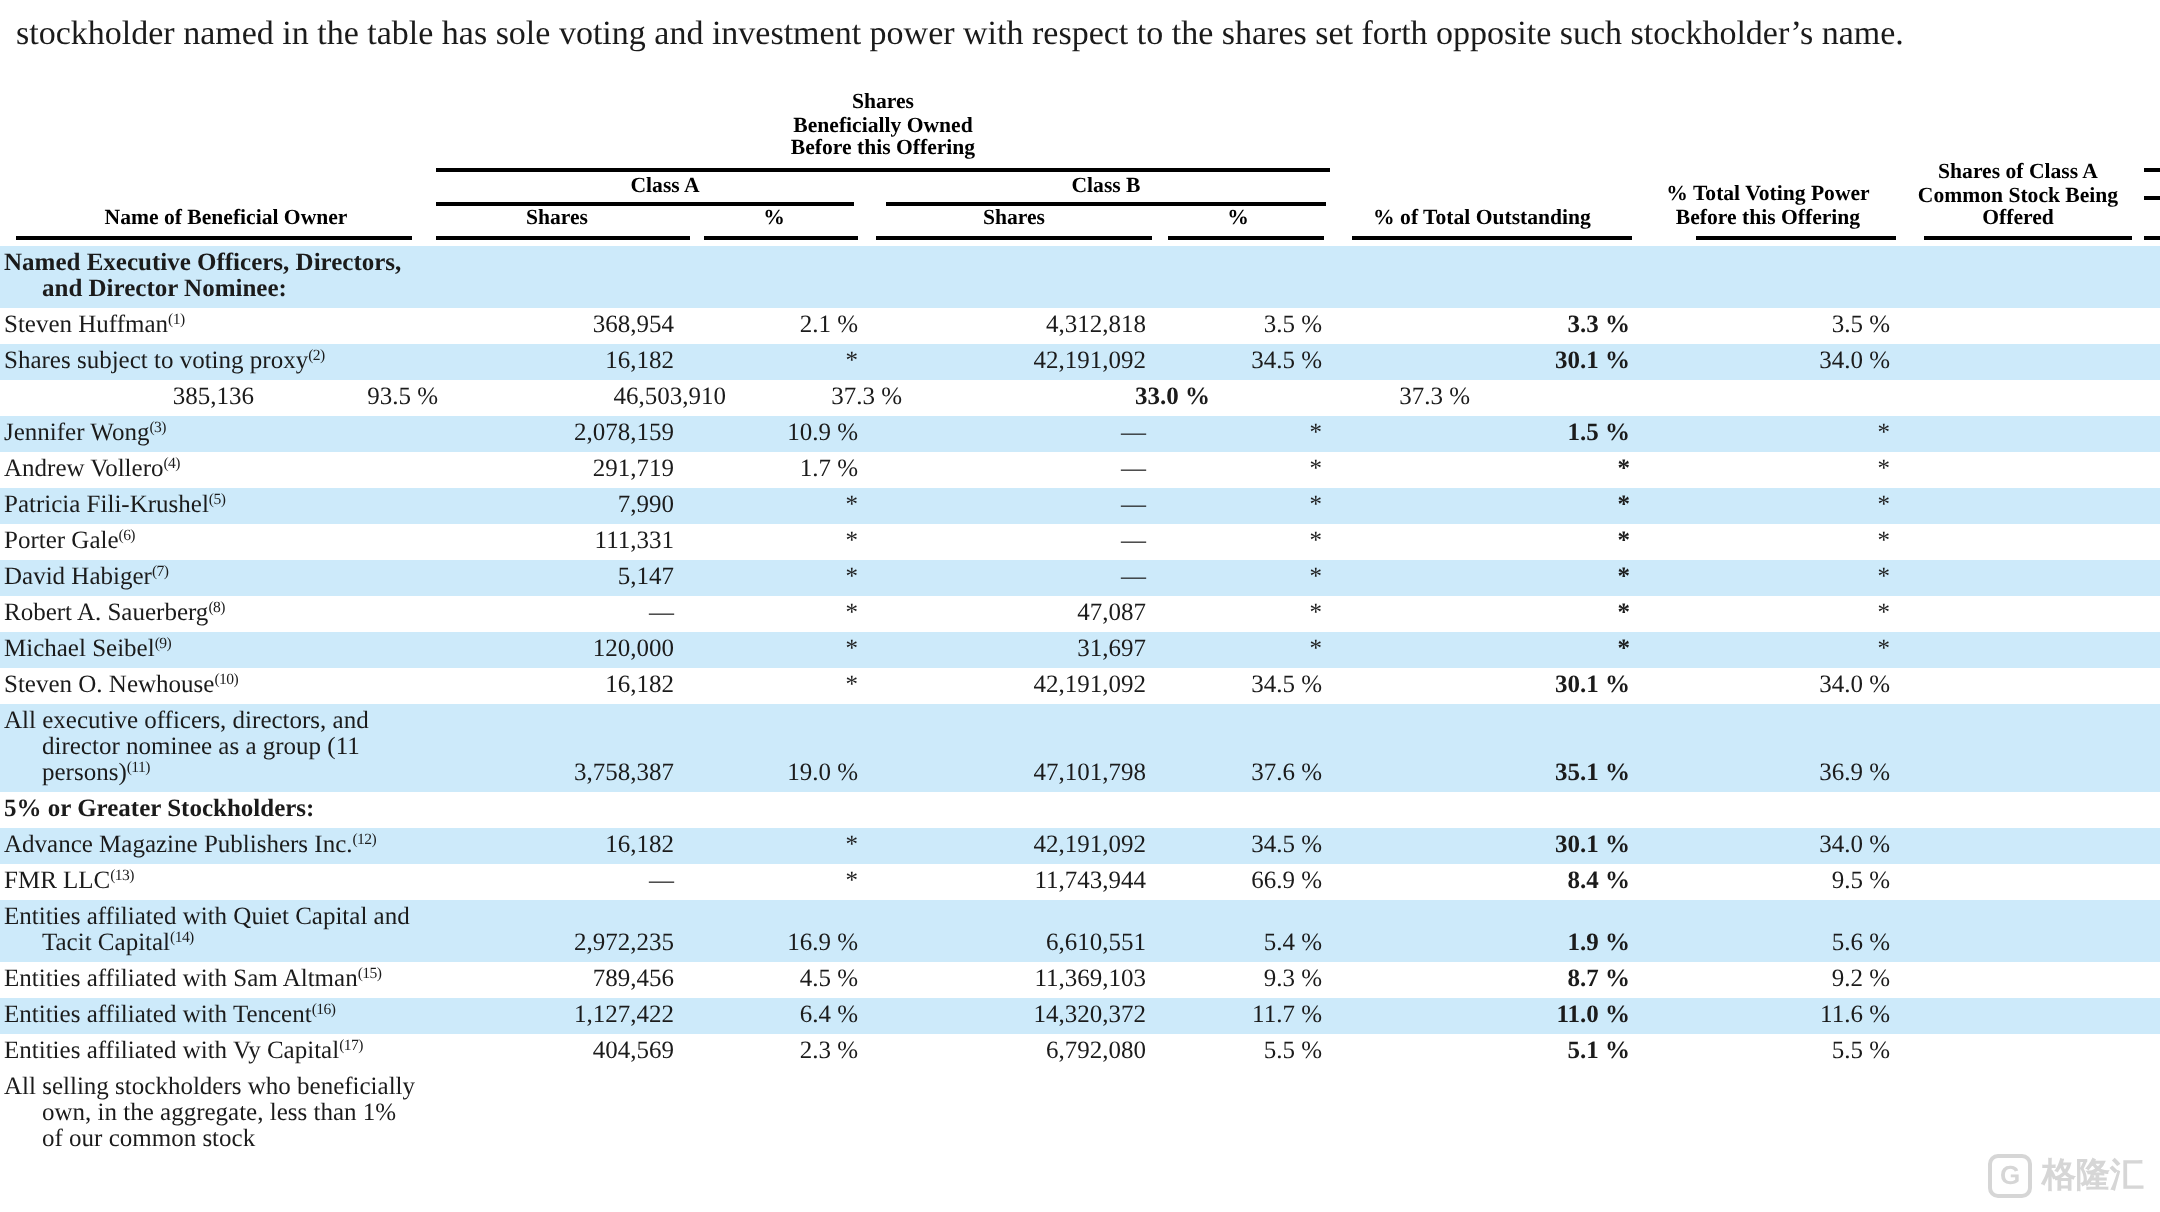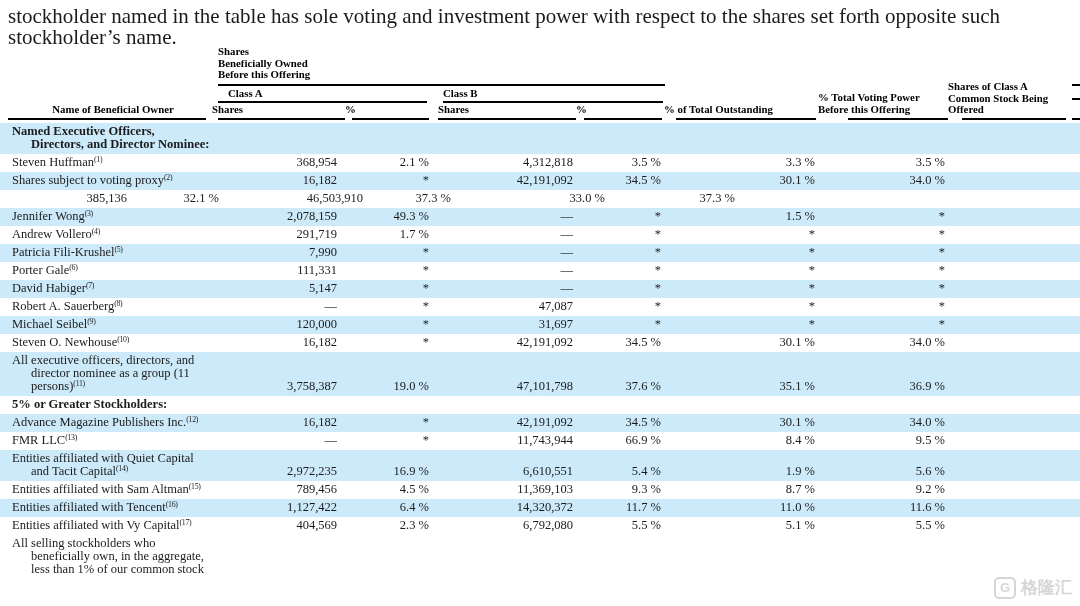--- a/index.html
+++ b/index.html
@@ -1,37 +1,37 @@
 <!DOCTYPE html>
 <html><head>
 <meta charset="utf-8">
 <style>
   html,body { margin:0; padding:0; background:#ffffff; }
   #screen {
     position:relative; width:1080px; height:606px; overflow:hidden;
     background:#ffffff; color:#1b1b1b;
     font-family:"Liberation Serif","DejaVu Serif",serif;
   }
-  .intro { position:absolute; left:8px; top:6px; width:1066px; font-size:21px; line-height:21px; }
+  .intro { position:absolute; left:8px; top:6px; width:1066px; font-size:17px; line-height:21px; }
   .hdr {
     position:absolute; font-weight:bold; font-size:10.8px; line-height:11.5px;
-    text-align:left; white-space:pre-line; color:#000;
+    text-align:center; white-space:pre-line; color:#000;
   }
   .hdr.left { text-align:center; }
   .rule { position:absolute; background:#000; height:1.5px; }
   .rule.thick { height:2px; }
   #tbody { position:absolute; left:0; top:123px; width:1080px; }
   .row { display:flex; align-items:flex-end; min-height:18px; padding:2px 0 2.5px 0; box-sizing:border-box; }
   .row.shaded { background:#cdeafa; }
   .cell { box-sizing:border-box; font-size:12.5px; line-height:13.2px; }
-  .c-name { width:210px; padding-left:31px; text-indent:-19px; }
+  .c-name { width:210px; padding-left:21px; text-indent:-19px; }
   .row.section .c-name { font-weight:bold; }
   .num { text-align:right; padding-right:3px; }
   .c-as { width:130px; } .c-ap { width:92px; } .c-bs { width:144px; } .c-bp { width:88px; }
-  .c-to { width:154px; } .c-vp { width:130px; } .c-of { width:132px; }
+  .c-to { width:154px;font-weight:bold; } .c-vp { width:130px; } .c-of { width:132px; }
   sup { font-size:7.8px; line-height:0; vertical-align:4px; letter-spacing:-0.3px; }
   .watermark {
     position:absolute; right:8px; bottom:7px; display:flex; align-items:center; gap:5px;
     color:#d6d6d6; font-family:"Liberation Sans","DejaVu Sans",sans-serif;
     font-weight:bold; font-size:17px;
   }
   .wm-g {
     width:18px; height:18px; border:2.5px solid #d6d6d6; border-radius:5px;
     display:flex; align-items:center; justify-content:center; font-size:13px;
   }
@@ -104,31 +104,31 @@
     <div class="cell num c-as">16,182</div>
     <div class="cell num c-ap">*</div>
     <div class="cell num c-bs">42,191,092</div>
     <div class="cell num c-bp">34.5 %</div>
     <div class="cell num c-to">30.1 %</div>
     <div class="cell num c-vp">34.0 %</div>
     <div class="cell num c-of"></div>
   </div>
       <div class="row">
     <div class="cell num c-as">385,136</div>
-    <div class="cell num c-ap">32.1 %</div>
+    <div class="cell num c-ap">93.5 %</div>
     <div class="cell num c-bs">46,503,910</div>
     <div class="cell num c-bp">37.3 %</div>
     <div class="cell num c-to">33.0 %</div>
     <div class="cell num c-vp">37.3 %</div>
     <div class="cell num c-of"></div>
   </div>
       <div class="row shaded">
     <div class="cell c-name">Jennifer Wong<sup>(3)</sup></div>
     <div class="cell num c-as">2,078,159</div>
-    <div class="cell num c-ap">49.3 %</div>
+    <div class="cell num c-ap">10.9 %</div>
     <div class="cell num c-bs">—</div>
     <div class="cell num c-bp">*</div>
     <div class="cell num c-to">1.5 %</div>
     <div class="cell num c-vp">*</div>
     <div class="cell num c-of"></div>
   </div>
       <div class="row">
     <div class="cell c-name">Andrew Vollero<sup>(4)</sup></div>
     <div class="cell num c-as">291,719</div>
     <div class="cell num c-ap">1.7 %</div>

